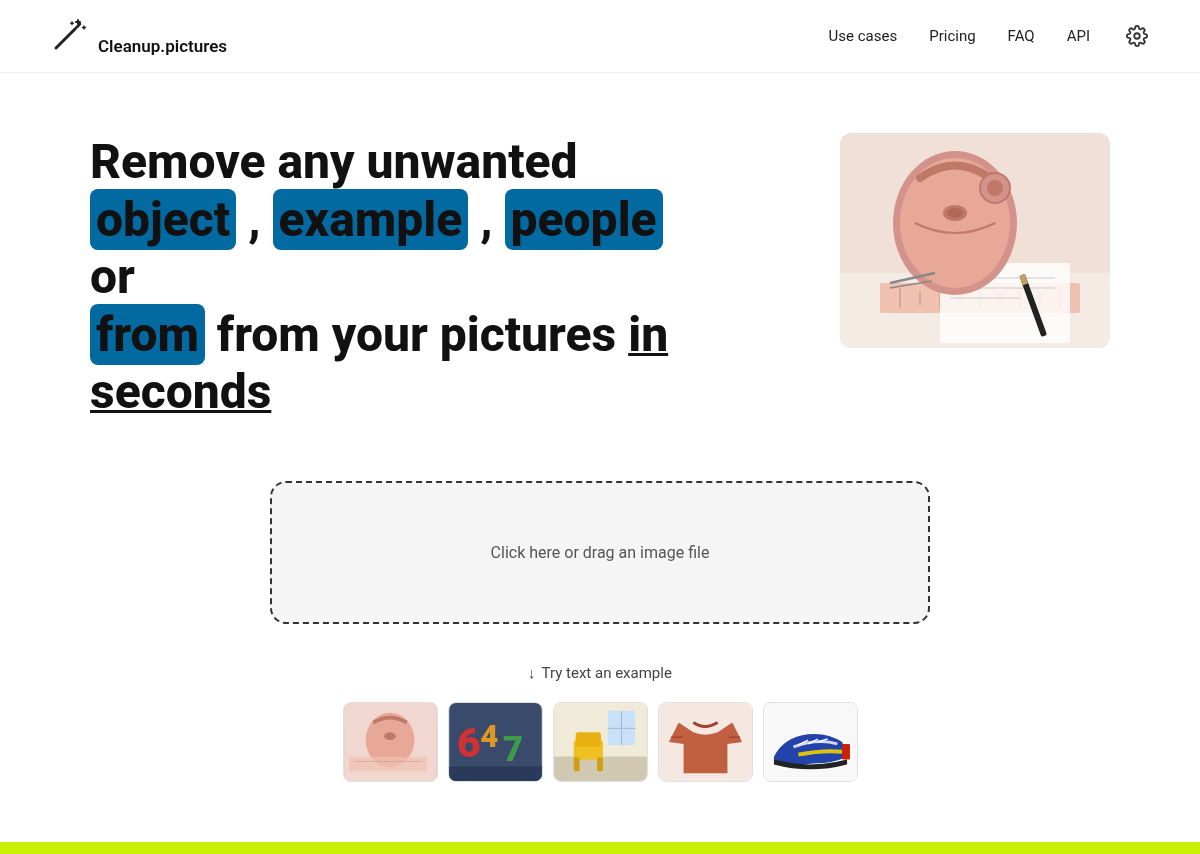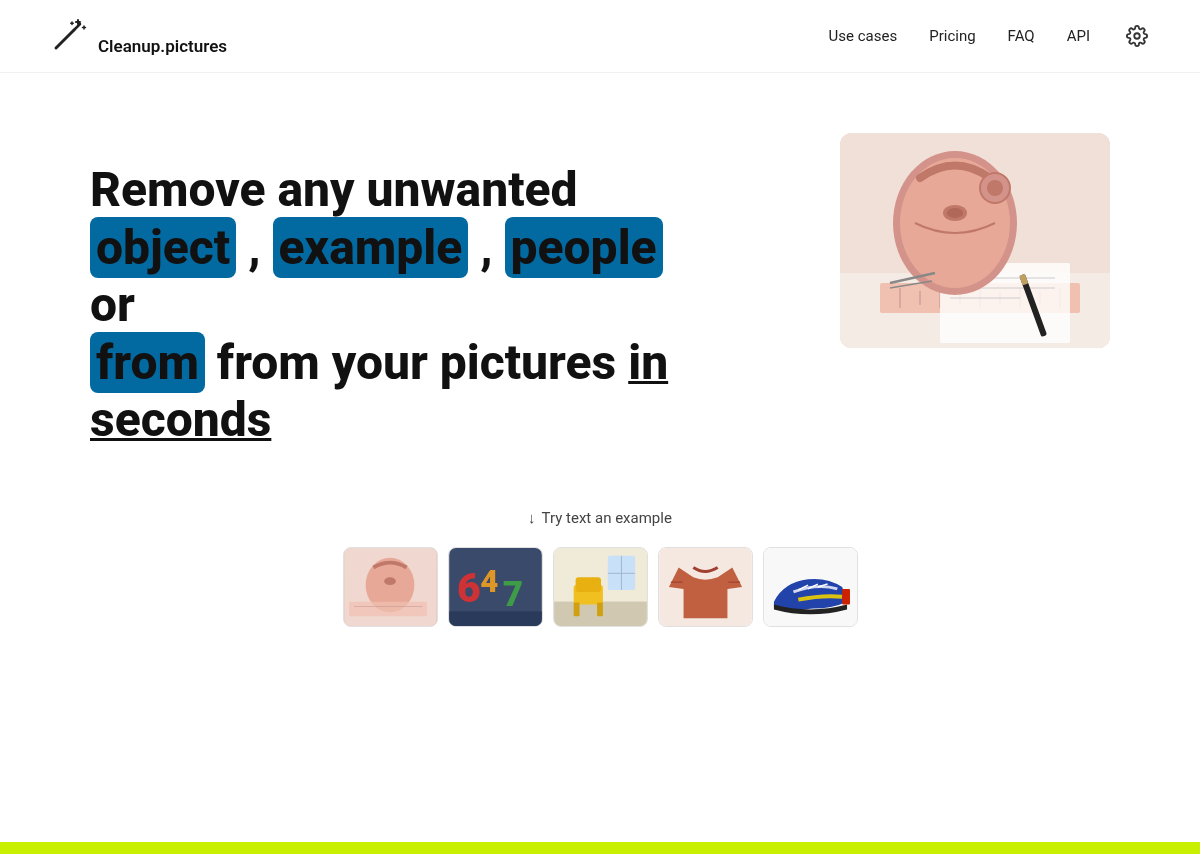--- a/index.html
+++ b/index.html
@@ -77,21 +77,20 @@
       display: flex;
       align-items: flex-start;
       justify-content: space-between;
       gap: 40px;
       margin-bottom: 60px;
     }
 
     .hero-text {
       flex: 1;
       max-width: 620px;
-      margin-top: 28px;
     }
 
     .hero-title {
       font-size: 48px;
       font-weight: 800;
       line-height: 1.2;
       color: #111;
     }
 
     .highlight {
@@ -279,20 +278,25 @@
 
         <circle cx="155" cy="55" r="15" fill="#d4938a" stroke="#c07868" stroke-width="2"></circle>
         <circle cx="155" cy="55" r="8" fill="#c07868"></circle>
 
         <line x1="50" y1="150" x2="95" y2="140" stroke="#888" stroke-width="2.5"></line>
         <line x1="50" y1="155" x2="92" y2="148" stroke="#888" stroke-width="1.5"></line>
       </svg>
     </div>
   </div>
 
+  <div class="upload-section">
+    <div class="upload-dropzone">
+      <span class="upload-dropzone-text">Click here or drag an image file</span>
+    </div>
+  </div>
 
   <div class="examples-section">
     <div class="examples-label">
       <span>↓</span>
       <span>Try text an example</span>
     </div>
     <div class="examples-grid">
 
       <div class="example-thumb">
         <svg class="example-thumb-inner thumb-1" viewBox="0 0 95 80" xmlns="http://www.w3.org/2000/svg">

